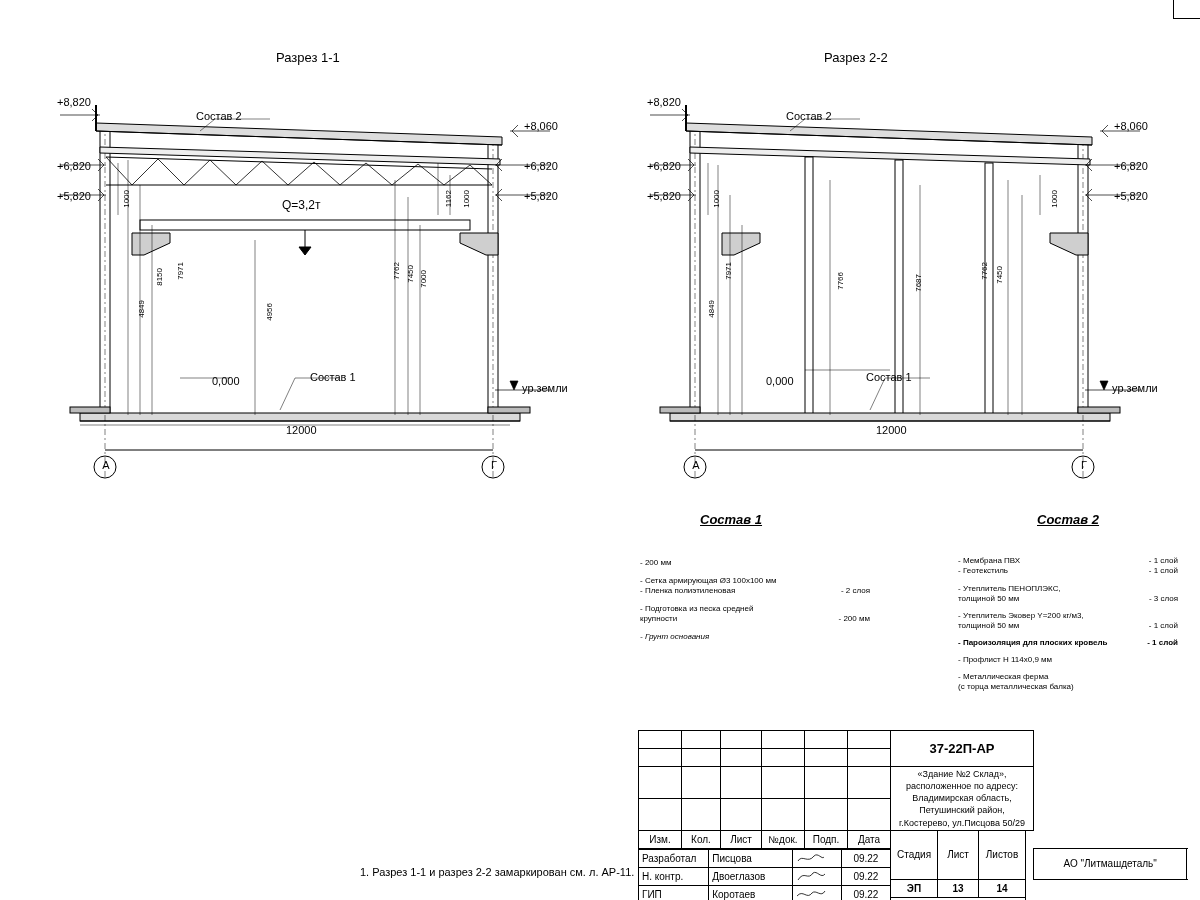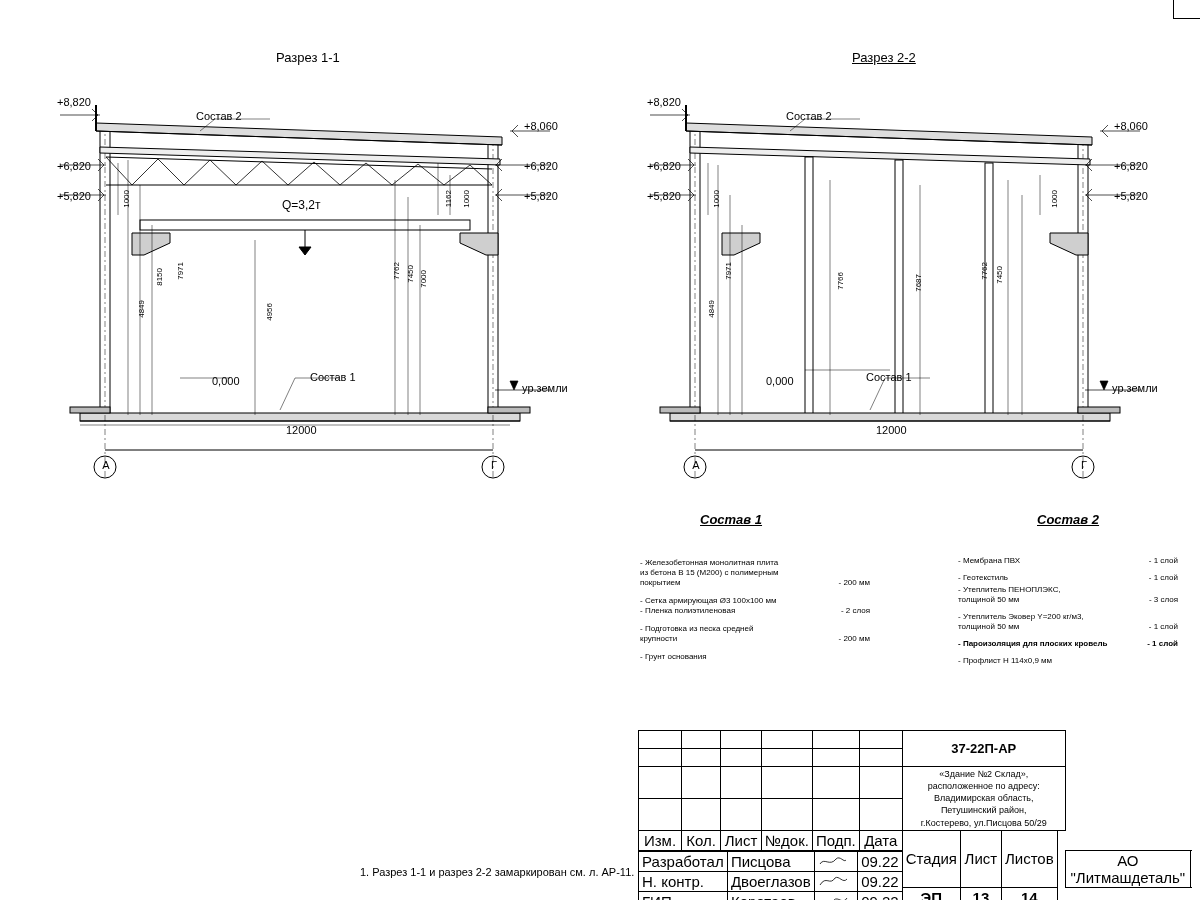--- a/index.html
+++ b/index.html
@@ -5,21 +5,21 @@
   html,body{margin:0;padding:0;background:#fff;}
   body{width:1200px;height:900px;position:relative;font-family:"Liberation Sans",sans-serif;color:#000;overflow:hidden;}
   .abs{position:absolute;}
   .ttl{font-size:13px;}
   .sm{font-size:11px;}
   .xs{font-size:8px;}
   .mid{font-size:12px;}
   .vert{writing-mode:vertical-rl;transform:rotate(180deg);}
   svg{display:block;}
   .tbl{border-collapse:collapse;}
-  .tbl td{border:1px solid #000;font-size:15px;padding:1px 3px;height:15px;}
+  .tbl td{border:1px solid #000;font-size:10px;padding:1px 3px;height:15px;}
   .c{text-align:center;}
   .b{font-weight:bold;}
   .it{font-style:italic;font-weight:bold;}
   .ul{text-decoration:underline;}
   .legend div{line-height:1.25;}
 </style>
 </head>
 <body>
 
 <div class="abs ttl" style="left:276px;top:50px;">Разрез 1-1</div>
@@ -143,21 +143,21 @@
 <div class="abs xs vert" style="left:444px;top:190px;">1162</div>
 <div class="abs xs vert" style="left:462px;top:190px;">1000</div>
 <div class="abs xs vert" style="left:155px;top:268px;">8150</div>
 <div class="abs xs vert" style="left:176px;top:262px;">7971</div>
 <div class="abs xs vert" style="left:137px;top:300px;">4849</div>
 <div class="abs xs vert" style="left:265px;top:303px;">4956</div>
 <div class="abs xs vert" style="left:392px;top:262px;">7762</div>
 <div class="abs xs vert" style="left:406px;top:265px;">7450</div>
 <div class="abs xs vert" style="left:419px;top:270px;">7000</div>
 
-<div class="abs ttl" style="left:852px;top:50px;text-decoration:underline;">Разрез 2-2</div>
+<div class="abs ttl" style="left:824px;top:50px;">Разрез 2-2</div>
 
 <div class="abs" style="left:630px;top:85px;">
 <svg width="560" height="400" viewBox="0 0 560 400">
   <g stroke="#000" fill="none" stroke-width="1">
     <rect x="60" y="40" width="10" height="290"></rect>
     <line x1="65" y1="40" x2="65" y2="330" stroke-dasharray="6 3 2 3" stroke-width="0.5"></line>
     <rect x="448" y="55" width="10" height="275"></rect>
     <line x1="453" y1="55" x2="453" y2="330" stroke-dasharray="6 3 2 3" stroke-width="0.5"></line>
     <path d="M56 38 L462 52 L462 60 L56 46 Z" fill="#ddd"></path>
     <path d="M56 46 L462 60"></path>
@@ -237,70 +237,72 @@
 <div class="abs xs vert" style="left:724px;top:262px;">7971</div>
 <div class="abs xs vert" style="left:707px;top:300px;">4849</div>
 <div class="abs xs vert" style="left:836px;top:272px;">7766</div>
 <div class="abs xs vert" style="left:914px;top:274px;">7687</div>
 <div class="abs xs vert" style="left:980px;top:262px;">7762</div>
 <div class="abs xs vert" style="left:995px;top:266px;">7450</div>
 
 <div class="abs it ul" style="left:700px;top:512px;font-size:13px;">Состав 1</div>
 <div class="abs legend xs" style="left:640px;top:558px;width:230px;">
   <div style="display:flex;justify-content:space-between;margin-bottom:8px;">
-    <div style="white-space:pre-line;width:160px;">- Железобетонная  монолитная плита
-  из бетона В 15 (М200) с полимерным
-  покрытием</div>
     <div style="align-self:flex-end;">- 200 мм</div>
   </div>
   <div style="display:flex;justify-content:space-between;margin-bottom:0;">
     <div style="white-space:pre-line;width:160px;">- Сетка армирующая Ø3 100х100 мм</div>
     <div></div>
   </div>
   <div style="display:flex;justify-content:space-between;margin-bottom:8px;">
     <div style="white-space:pre-line;width:160px;">- Пленка полиэтиленовая</div>
     <div>- 2 слоя</div>
   </div>
   <div style="display:flex;justify-content:space-between;margin-bottom:8px;">
     <div style="white-space:pre-line;width:160px;">- Подготовка из песка средней
   крупности</div>
     <div style="align-self:flex-end;">- 200 мм</div>
   </div>
   <div style="display:flex;justify-content:space-between;">
-    <div style="white-space:pre-line;width:160px;">- Грунт основания</div>
+    <div style="white-space:pre-line;width:160px;font-style:italic;">- Грунт основания</div>
     <div></div>
   </div>
 </div>
 
 <div class="abs it ul" style="left:1037px;top:512px;font-size:13px;">Состав 2</div>
 <div class="abs legend xs" style="left:958px;top:556px;width:220px;">
-  <div style="display:flex;justify-content:space-between;margin-bottom:7px;">
+  <div style="display:flex;justify-content:space-between;">
     <div style="white-space:pre-line;width:150px;">- Мембрана ПВХ</div>
     <div>- 1 слой</div>
   </div>
-  <div style="display:flex;justify-content:space-between;margin-bottom:2px;">
+  <div style="display:flex;justify-content:space-between;margin-bottom:8px;">
     <div style="white-space:pre-line;width:150px;">- Геотекстиль</div>
     <div>- 1 слой</div>
   </div>
   <div style="display:flex;justify-content:space-between;margin-bottom:7px;">
     <div style="white-space:pre-line;width:150px;">- Утеплитель ПЕНОПЛЭКС,
   толщиной 50 мм</div>
     <div style="align-self:flex-end;">- 3 слоя</div>
   </div>
   <div style="display:flex;justify-content:space-between;margin-bottom:7px;">
     <div style="white-space:pre-line;width:150px;">- Утеплитель Эковер Y=200 кг/м3,
   толщиной 50 мм</div>
     <div style="align-self:flex-end;">- 1 слой</div>
   </div>
   <div style="display:flex;justify-content:space-between;margin-bottom:7px;font-weight:bold;">
     <div style="white-space:pre-line;width:150px;">- Пароизоляция для плоских кровель</div>
     <div>- 1 слой</div>
   </div>
   <div style="display:flex;justify-content:space-between;margin-bottom:7px;">
     <div style="white-space:pre-line;width:150px;">- Профлист Н 114х0,9 мм</div>
+    <div></div>
+  </div>
+  <div style="display:flex;justify-content:space-between;">
+    <div style="white-space:pre-line;width:150px;">- Металлическая ферма
+  (с торца металлическая балка)</div>
     <div></div>
   </div>
 </div>
 
 <div class="abs sm" style="left:360px;top:866px;">1. Разрез 1-1 и разрез 2-2 замаркирован см. л. АР-11.</div>
 
 <div class="abs" style="left:638px;top:730px;">
   <table class="tbl" style="width:560px;">
     <tbody>
         <tr>

